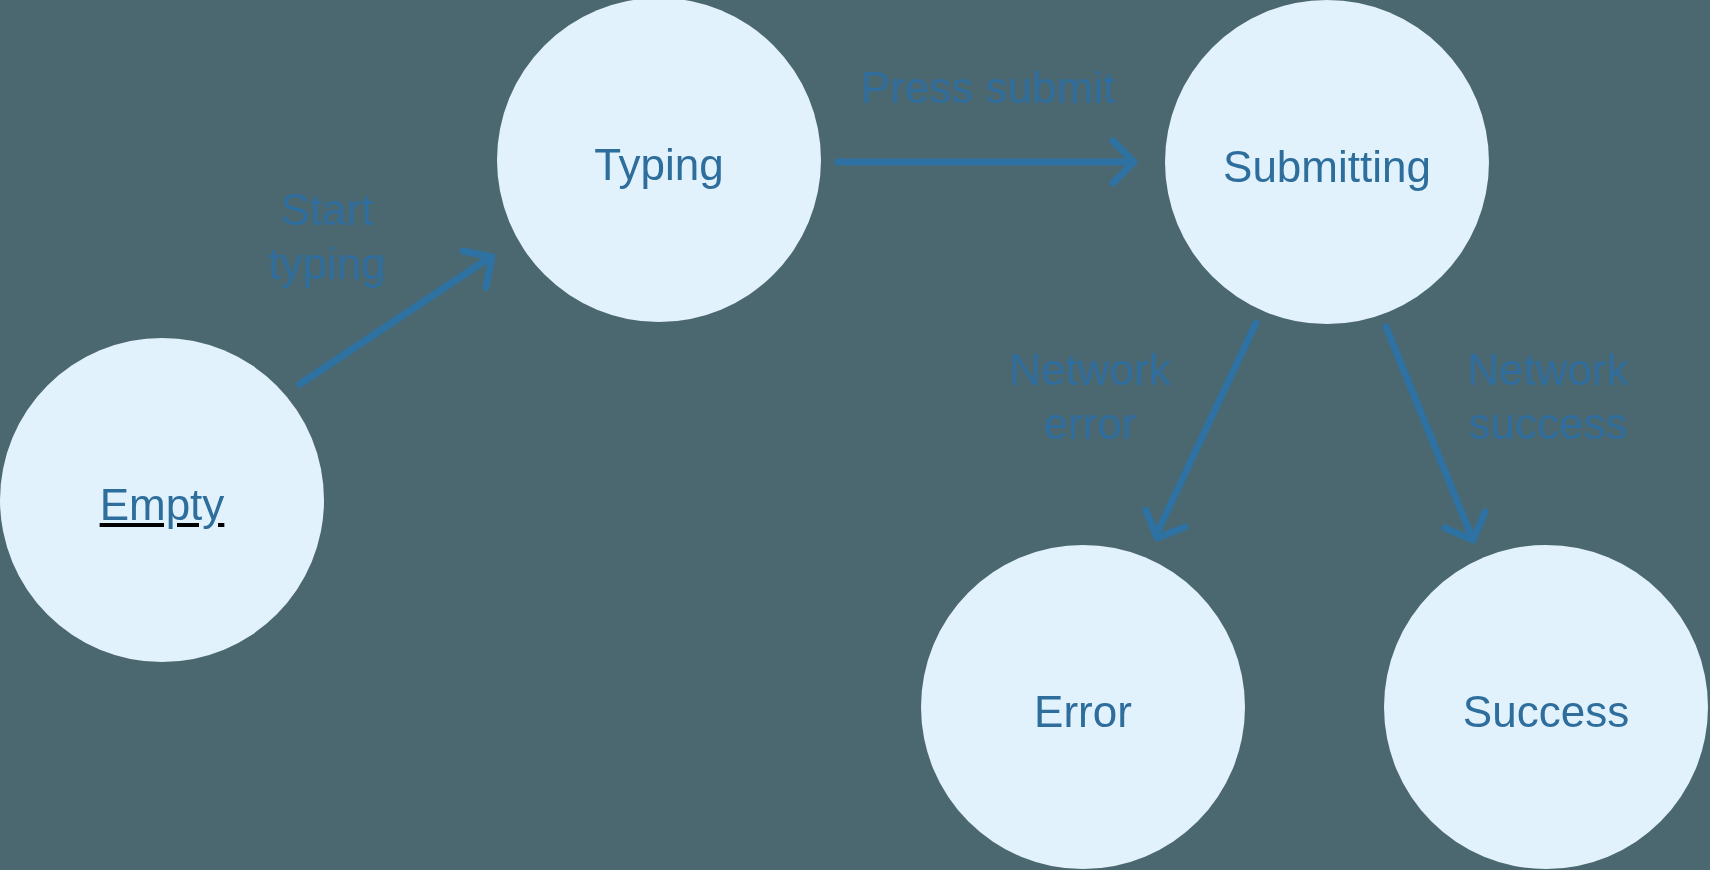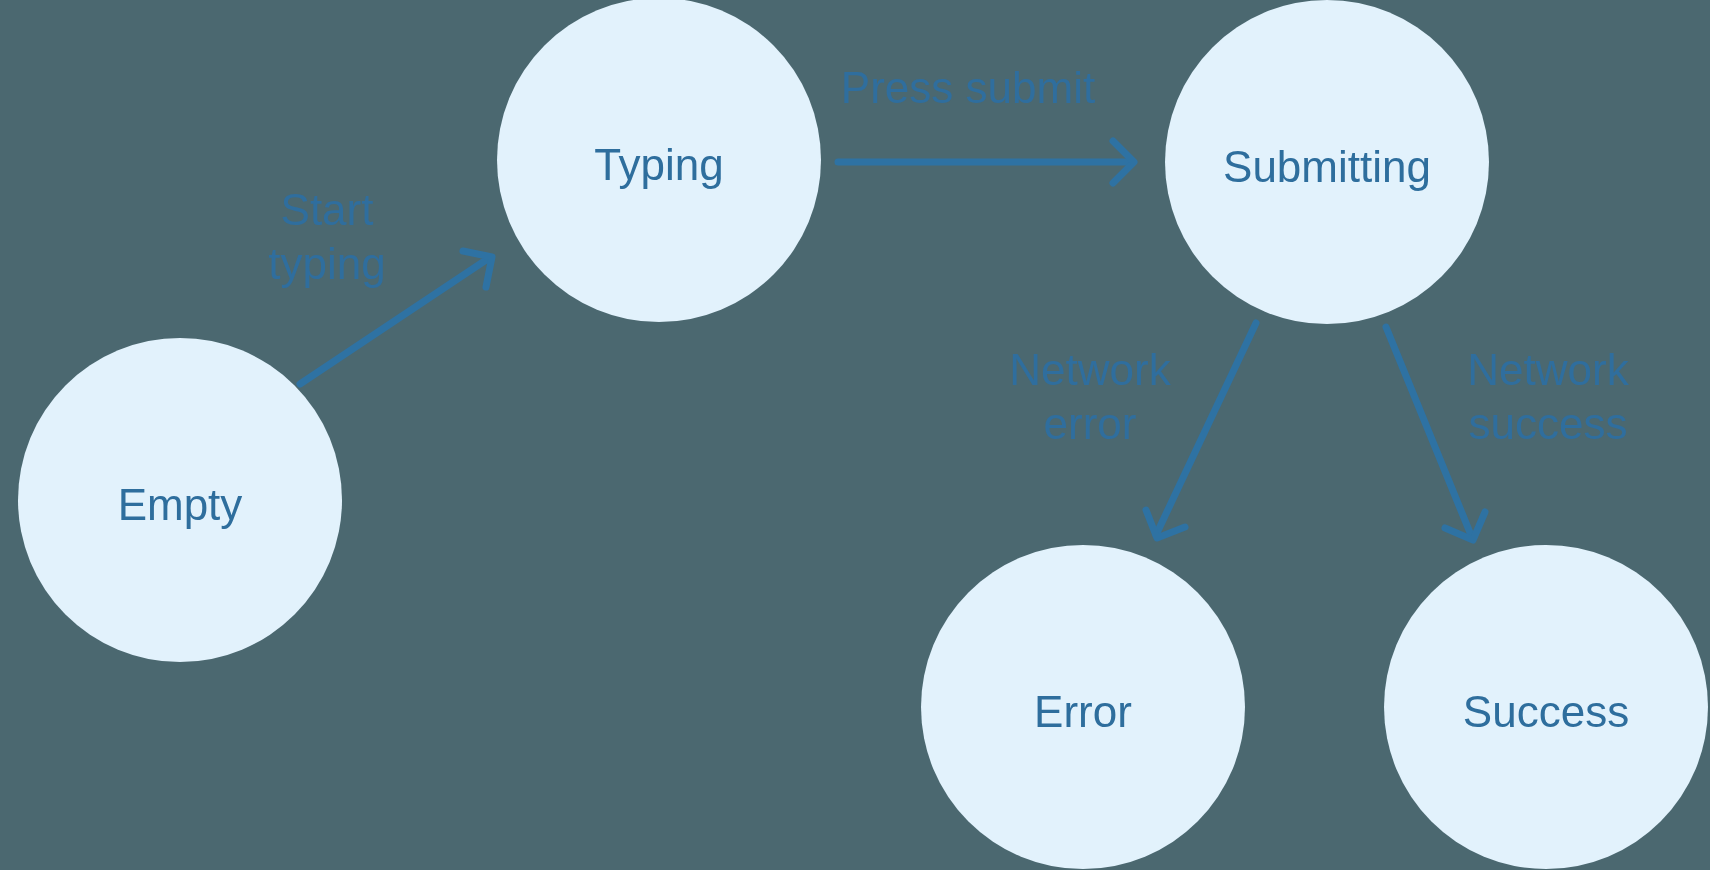--- a/index.html
+++ b/index.html
@@ -41,38 +41,38 @@
     background: var(--node-fill, #e2f2fc);
     display: flex;
     align-items: center;
     justify-content: center;
   }
   .node-label {
     color: var(--node-text, #2e6e9d);
     font-size: 44px;
     margin-top: 10px;
   }
-  .node-empty      { left: 18px;      top: 338px; }
+  .node-empty      { left: 0;      top: 338px; text-decoration: underline; }
   .node-typing     { left: 497px;  top: -2px;  }
   .node-submitting { left: 1165px; top: 0;     }
   .node-error      { left: 921px;  top: 545px; }
   .node-success    { left: 1384px; top: 545px; }
 
   .edge-label {
     position: absolute;
     transform: translate(-50%, -50%);
     color: var(--edge-label, #2f6e9e);
     font-size: 44px;
     line-height: 54px;
     text-align: center;
     white-space: nowrap;
   }
   .edge-label span { display: block; }
   .label-start-typing    { left: 327px;  top: 237px; text-align: center; }
-  .label-press-submit    { left: 968px;  top: 88px;  }
+  .label-press-submit    { left: 988px;  top: 88px;  }
   .label-network-error   { left: 1090px; top: 397px; }
   .label-network-success { left: 1548px; top: 397px; }
 </style>
 </head>
 <body>
 
 <div class="diagram">
 
   <svg class="edges" viewBox="0 0 1710 870">
     <g>

